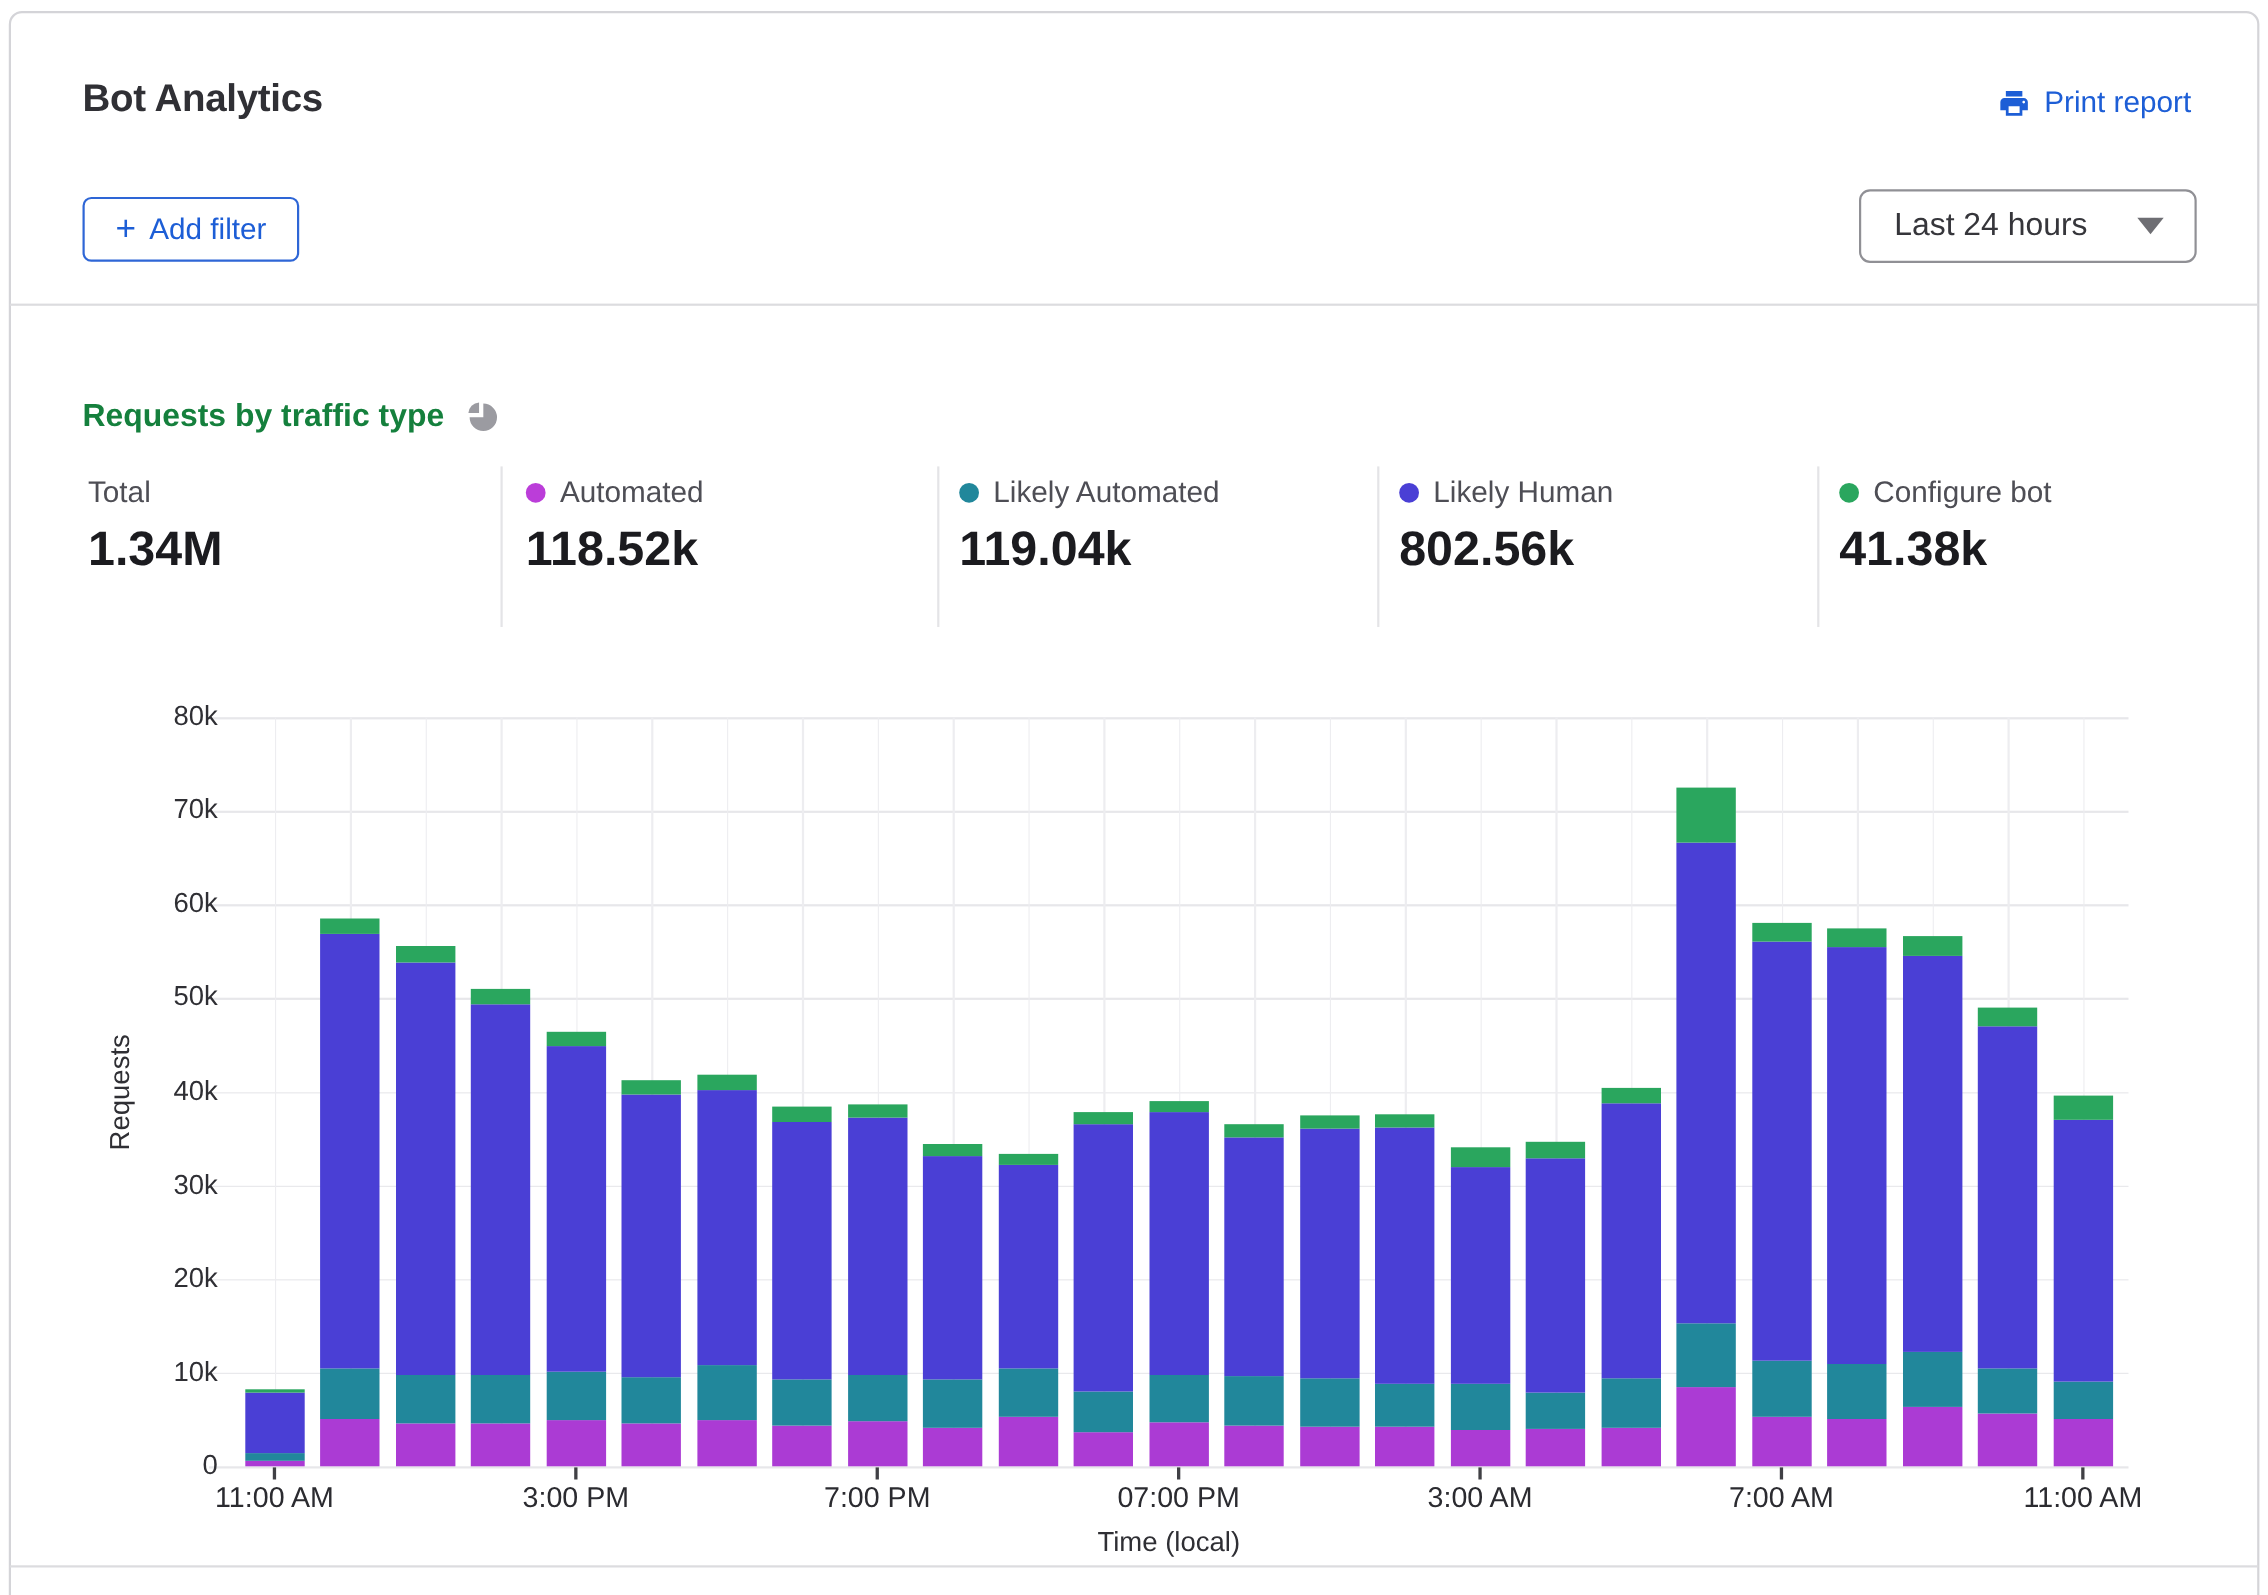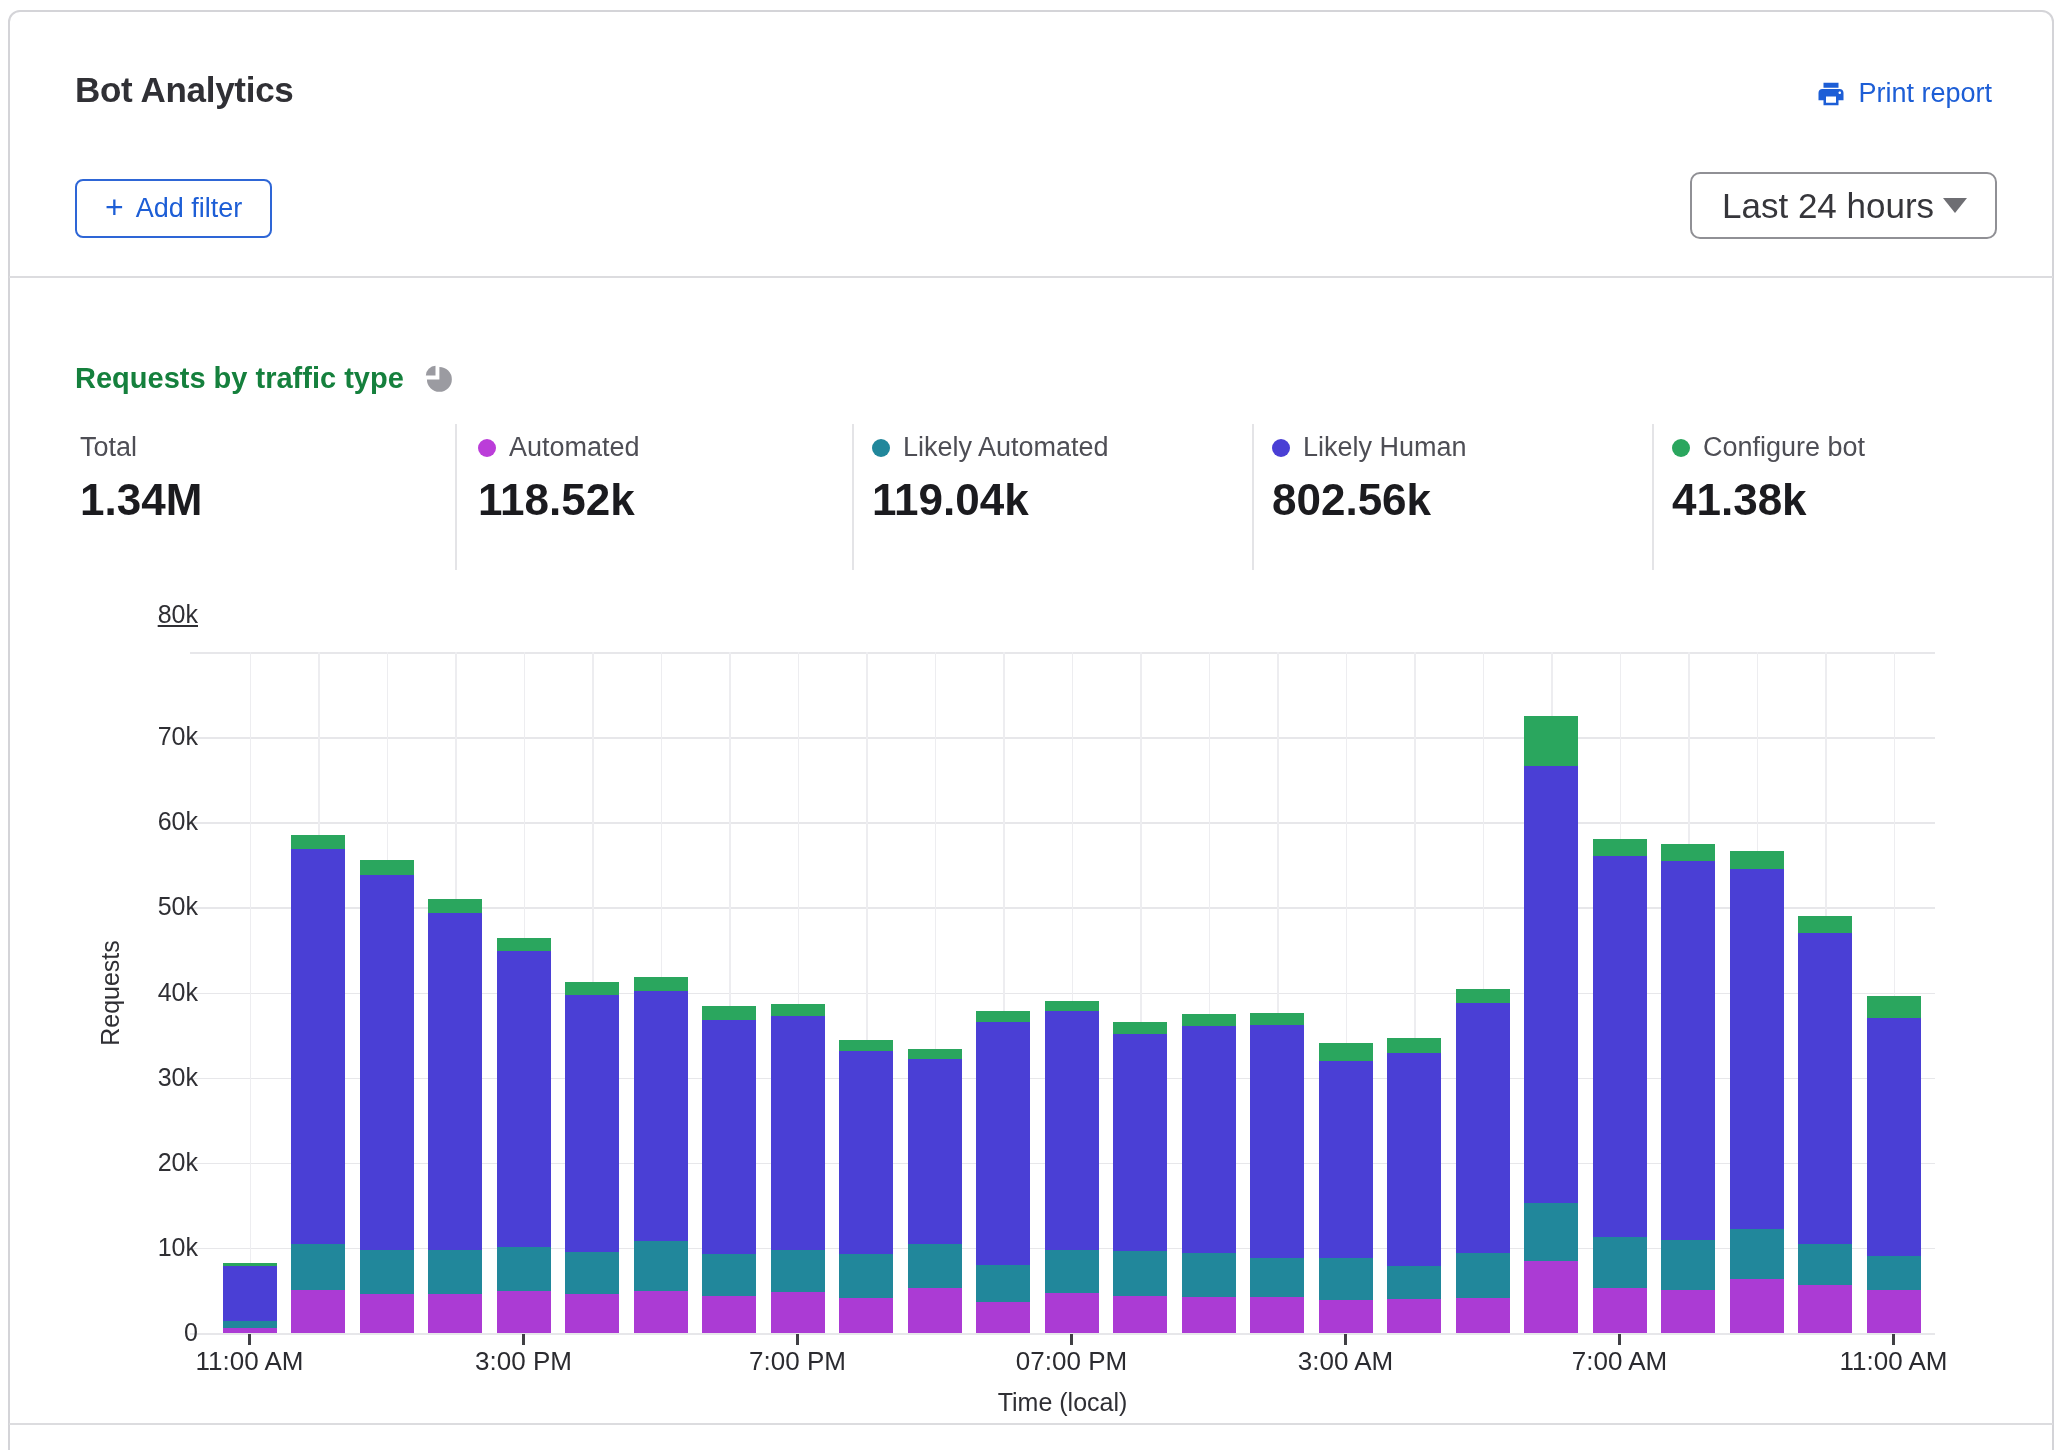--- a/index.html
+++ b/index.html
@@ -38,21 +38,21 @@
     color:#1d5ed6; font-size:27px; cursor:pointer;
     font-family:"Liberation Sans", sans-serif;
   }
   .btn-add-filter .plus { font-size:32px; font-weight:400; line-height:1; margin-top:-3px; }
   .time-select {
     position:absolute; left:1690px; top:172px; width:307px; height:67px;
     border:2px solid #909095; border-radius:10px; background:#fff;
     display:flex; align-items:center; justify-content:space-between;
     padding:0 28px 0 30px; cursor:pointer;
   }
-  .time-select .value { font-size:35px; color:#36363b; }
+  .time-select .value { font-size:29px; color:#36363b; }
   .caret-down {
     width:0; height:0; border-left:12px solid transparent; border-right:12px solid transparent;
     border-top:15px solid #6e6e73;
   }
 
   
   .section-title-row {
     position:absolute; left:75px; top:356px;
     display:flex; align-items:center; gap:16px;
   }
@@ -179,21 +179,21 @@
     <div class="ytick-label" style="left: 58px; top: 1062.62px;">30k</div>
     <div class="gridline-h" style="left: 190px; width: 1745px; top: 992.5px;"></div>
     <div class="ytick-label" style="left: 58px; top: 977.5px;">40k</div>
     <div class="gridline-h" style="left: 190px; width: 1745px; top: 907.375px;"></div>
     <div class="ytick-label" style="left: 58px; top: 892.375px;">50k</div>
     <div class="gridline-h" style="left: 190px; width: 1745px; top: 822.25px;"></div>
     <div class="ytick-label" style="left: 58px; top: 807.25px;">60k</div>
     <div class="gridline-h" style="left: 190px; width: 1745px; top: 737.125px;"></div>
     <div class="ytick-label" style="left: 58px; top: 722.125px;">70k</div>
     <div class="gridline-h" style="left: 190px; width: 1745px; top: 652px;"></div>
-    <div class="ytick-label" style="left: 58px; top: 600px; text-decoration: underline;">80k</div>
+    <div class="ytick-label" style="left: 58px; top: 637px;">80k</div>
     <div class="gridline-v" style="left: 249.5px; top: 652px; height: 681px;"></div>
     <div class="gridline-v" style="left: 318px; top: 652px; height: 681px;"></div>
     <div class="gridline-v" style="left: 386.5px; top: 652px; height: 681px;"></div>
     <div class="gridline-v" style="left: 455px; top: 652px; height: 681px;"></div>
     <div class="gridline-v" style="left: 523.5px; top: 652px; height: 681px;"></div>
     <div class="gridline-v" style="left: 592px; top: 652px; height: 681px;"></div>
     <div class="gridline-v" style="left: 660.5px; top: 652px; height: 681px;"></div>
     <div class="gridline-v" style="left: 729px; top: 652px; height: 681px;"></div>
     <div class="gridline-v" style="left: 797.5px; top: 652px; height: 681px;"></div>
     <div class="gridline-v" style="left: 866px; top: 652px; height: 681px;"></div>

